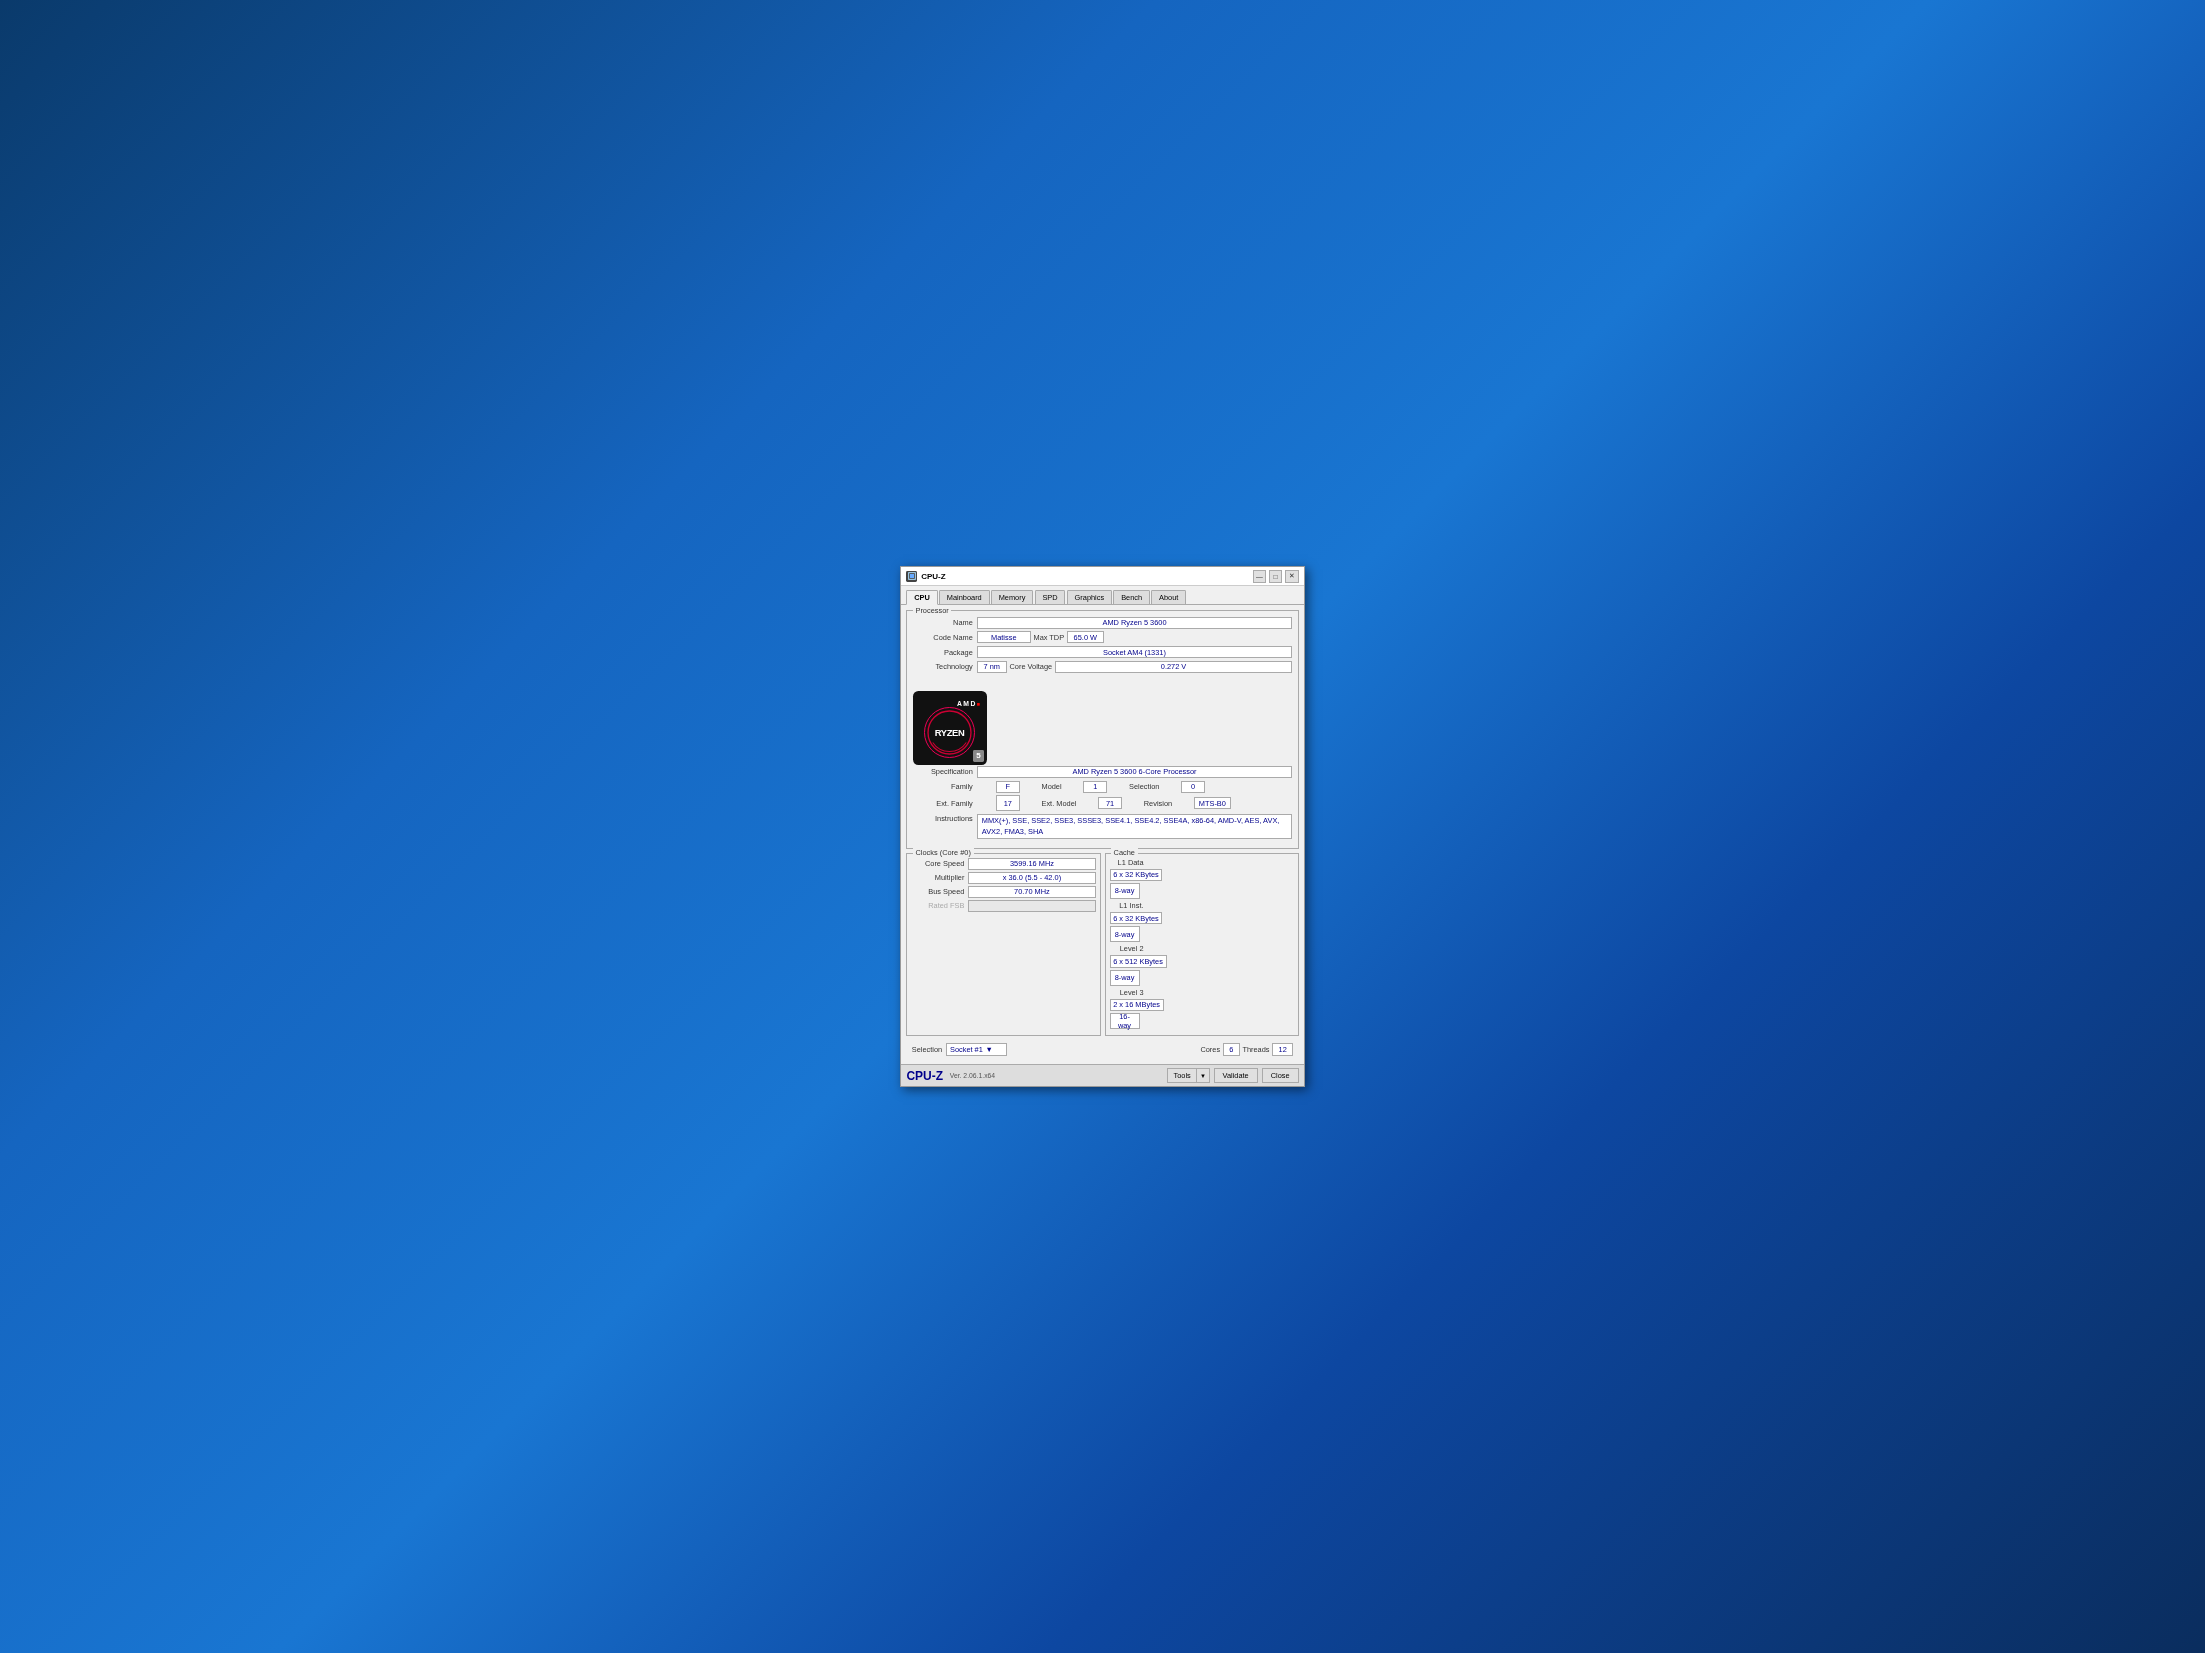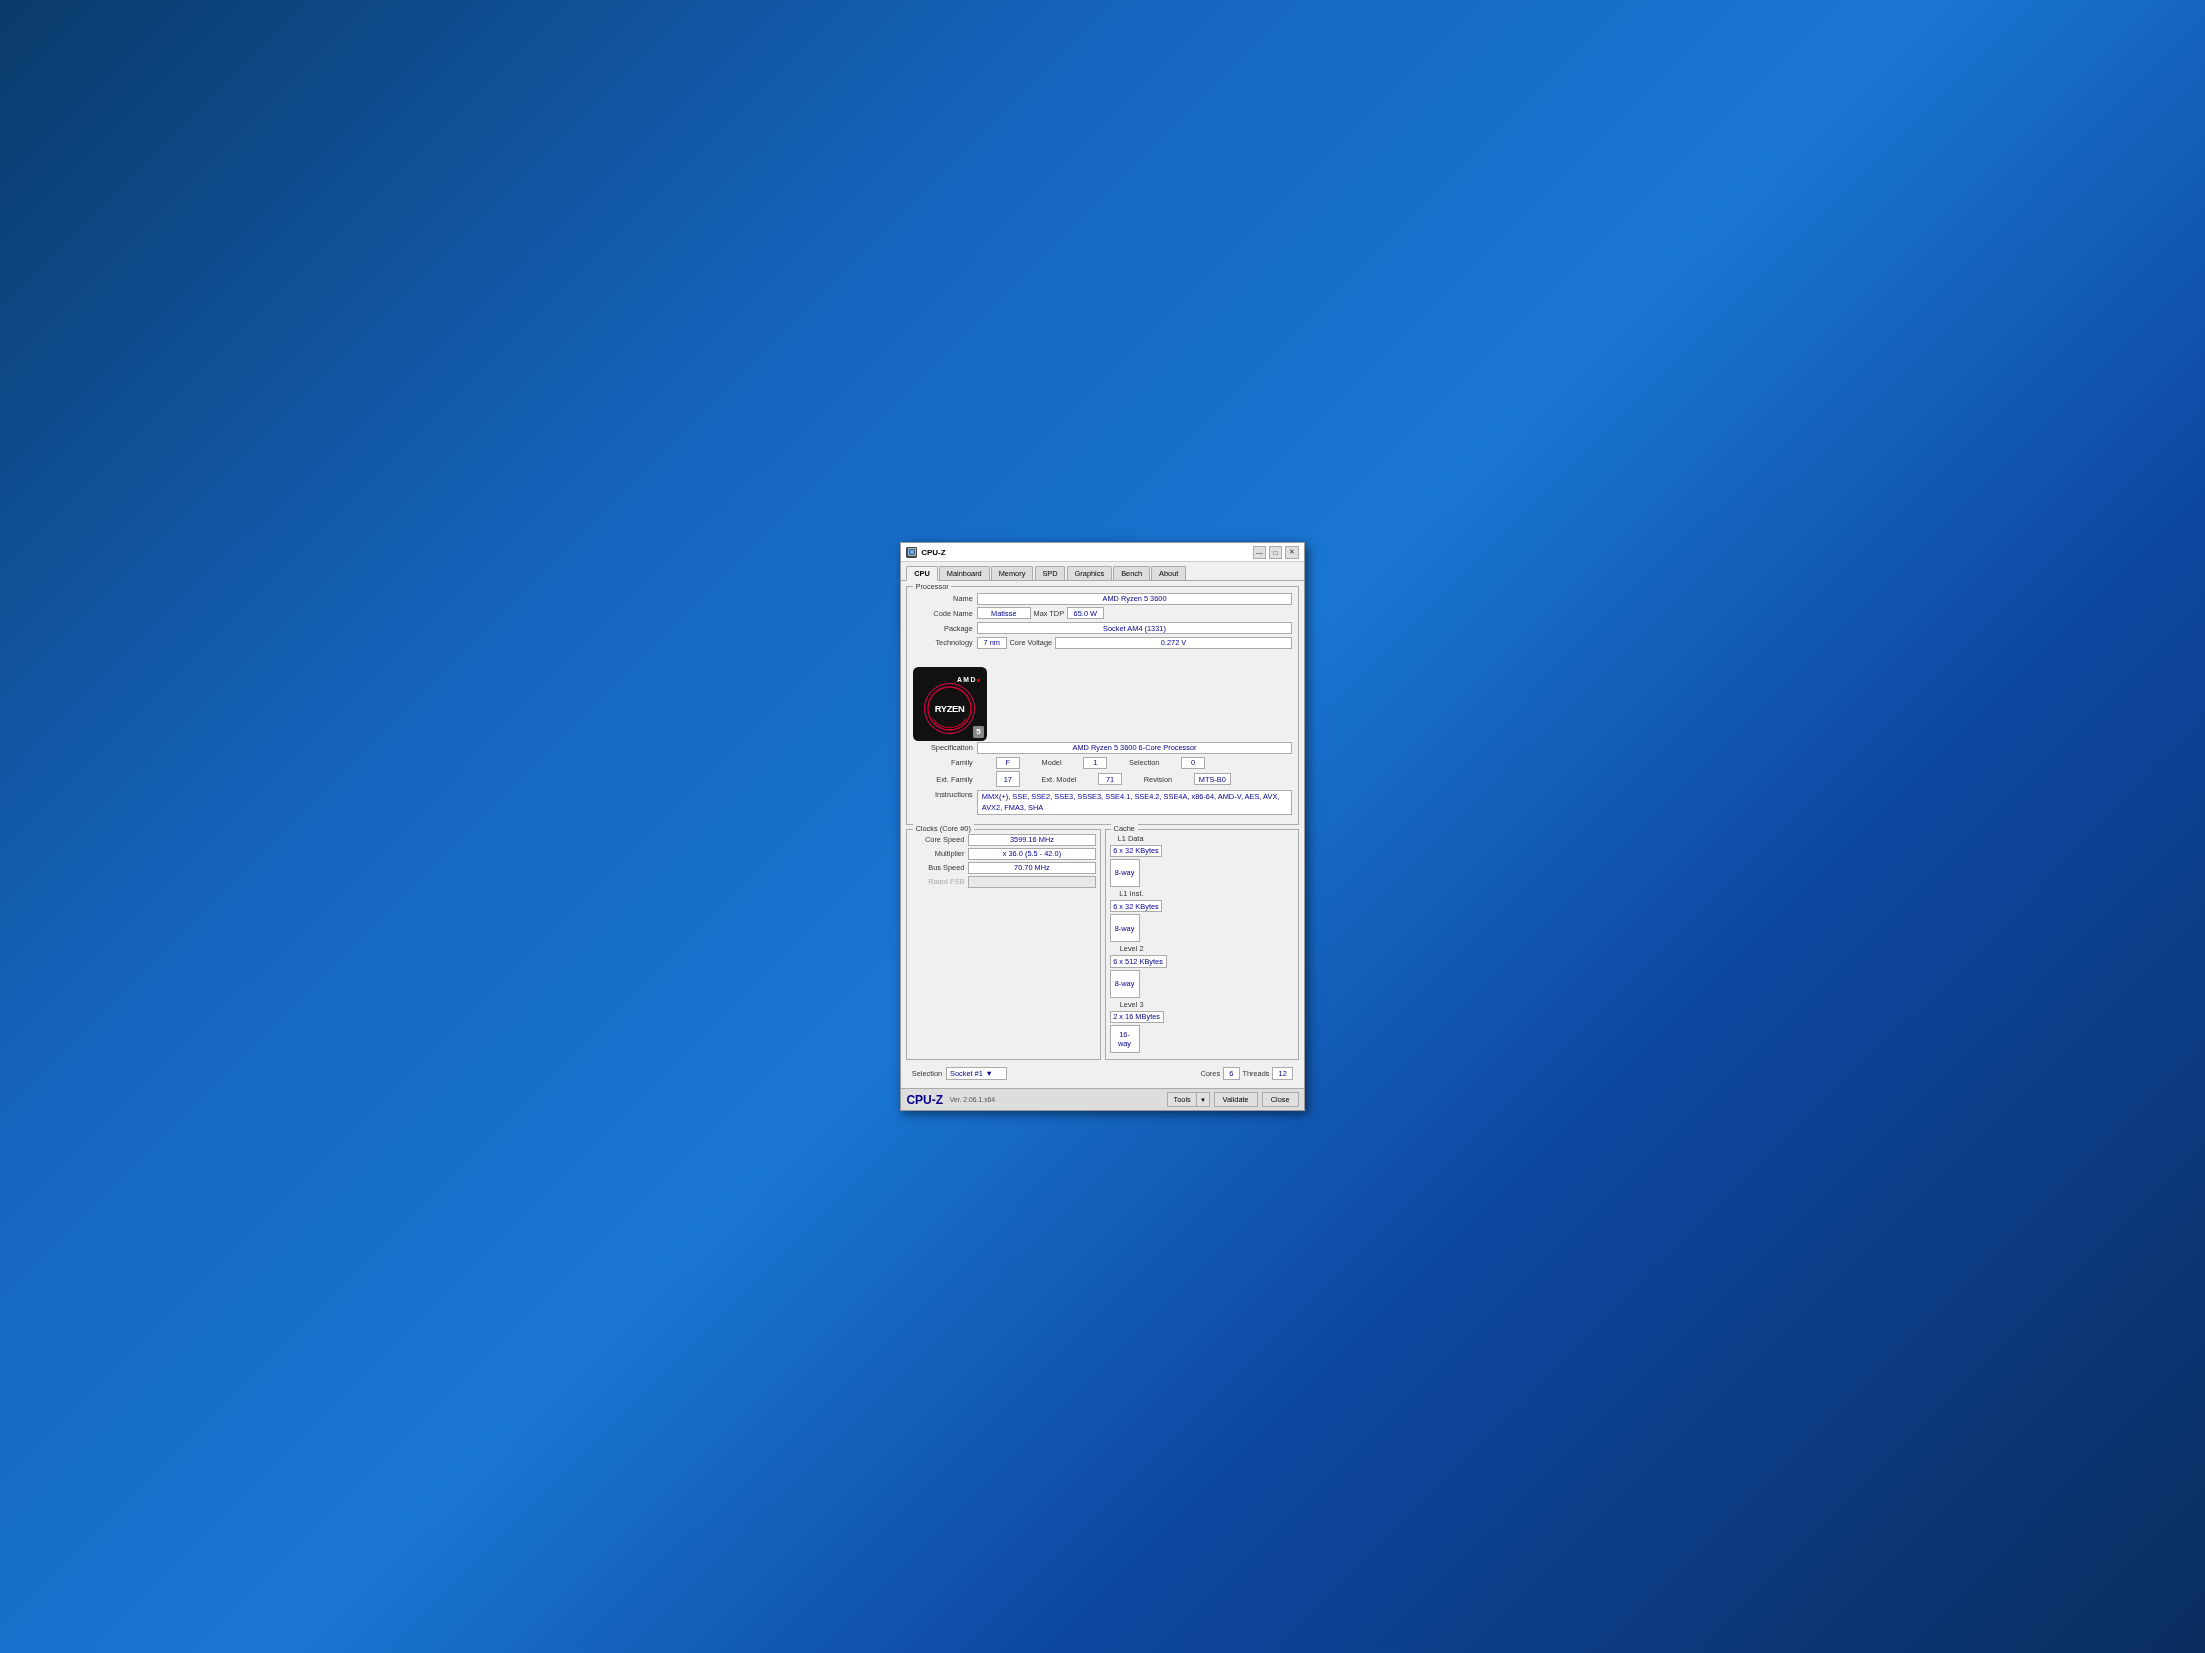--- a/index.html
+++ b/index.html
@@ -267,21 +267,21 @@
       flex: 1;
     }
 
     .cache-way {
       border: 0.7px solid #aaa;
       background: #fff;
       padding: 0.7px 2.7px;
       font-size: 7.4px;
       color: #00008b;
       text-align: center;
-      height: 28px;
+      height: 16px;
       display: flex;
       align-items: center;
       justify-content: center;
       width: 30px;
     }
 
     .bottom-bar {
       display: flex;
       align-items: center;
       gap: 2.7px;

